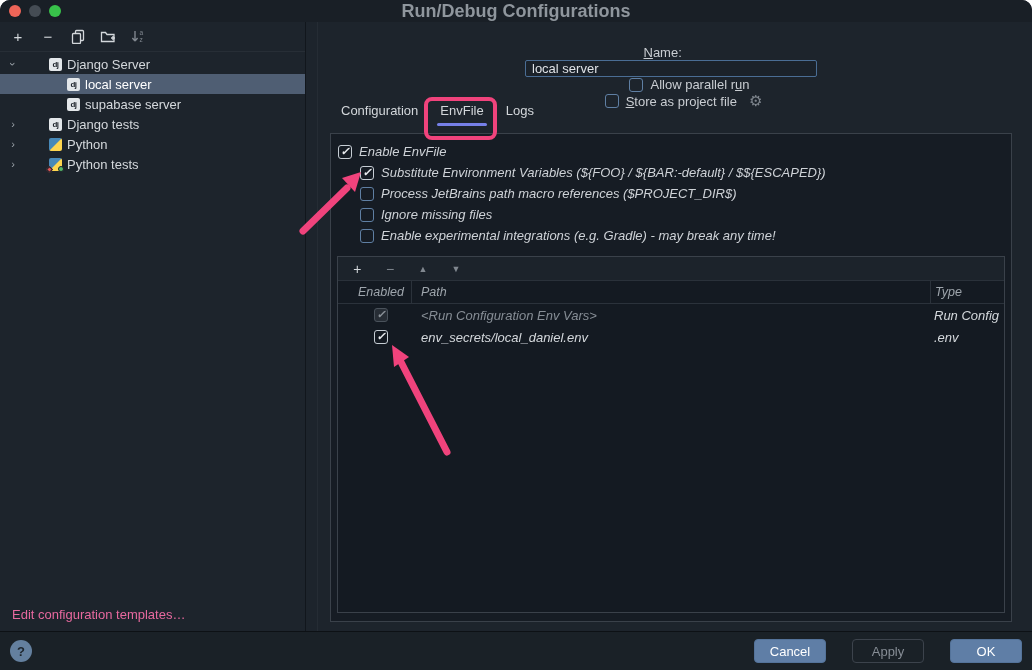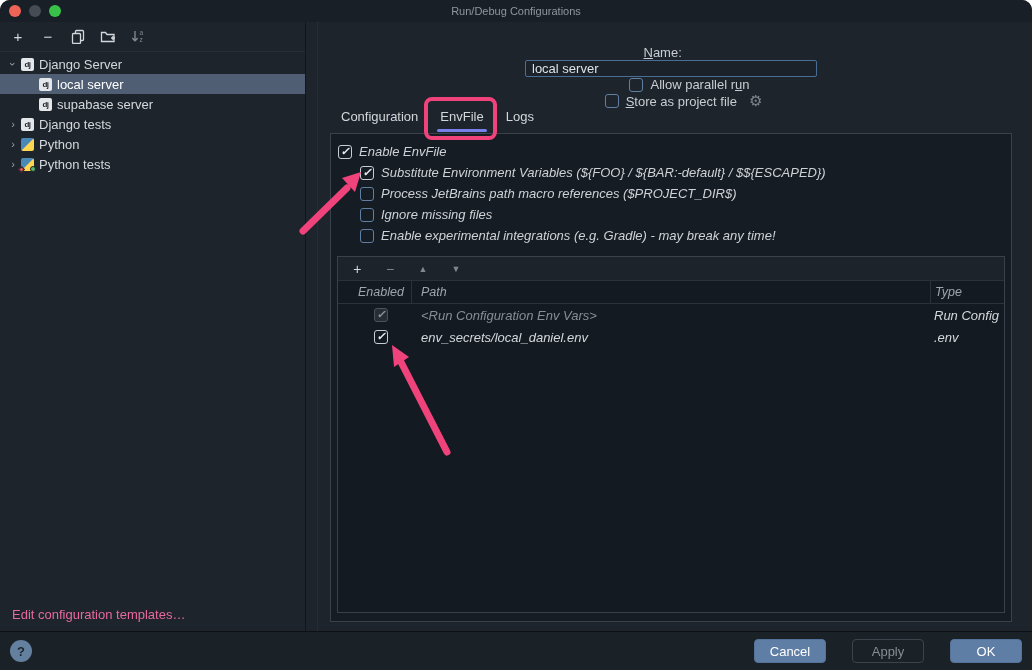--- a/index.html
+++ b/index.html
@@ -10,41 +10,41 @@
     font-family:"Liberation Sans",sans-serif;font-size:13px;color:#d5d9dd;
   }
   
   .titlebar{position:absolute;top:0;left:0;right:0;height:22px;background:#191f26;
     display:flex;align-items:center;justify-content:center;}
   .lights{position:absolute;left:9px;top:5px;display:flex;gap:8px;}
   .light{width:12px;height:12px;border-radius:50%;}
   .light.red{background:#ee6558;}
   .light.gray{background:#454c54;}
   .light.green{background:#38c24a;}
-  .win-title{font-size:11px;font-weight:normal;color:#8f969d;}
+  .win-title{font-size:18px;font-weight:bold;color:#8f969d;}
   
   .sidebar{position:absolute;top:22px;left:0;width:306px;bottom:39px;background:#1d242c;
     border-right:1px solid #11161c;}
   .splitter{position:absolute;top:22px;bottom:39px;left:317px;width:1px;background:#252c34;}
   .sb-toolbar{height:30px;display:flex;align-items:center;padding-left:10px;gap:14px;
     border-bottom:1px solid #272e36;}
   .ticon{width:16px;height:16px;display:flex;align-items:center;justify-content:center;
     color:#d3d7db;font-size:15px;line-height:16px;cursor:default;}
   .ticon.dim{color:#80878f;}
   .ticon svg{display:block;}
   .tree{padding-top:2px;}
   .trow{height:20px;display:flex;align-items:center;}
   .trow.selected{background:#4f5e73;color:#ffffff;}
   .trow.bold .lbl{font-weight:normal;color:#d4d8dc;}
   .trow.selected .lbl{color:#ffffff;}
   .chev{width:16px;margin-left:5px;color:#9aa1a8;font-size:11px;text-align:center;flex:none;}
   .chev.expanded{transform:rotate(90deg);}
   .lvl1{padding-left:39px;}
   .appicon{width:13px;height:13px;border-radius:2px;margin-right:5px;flex:none;position:relative;
-    display:flex;align-items:center;justify-content:center;}
+    display:flex;align-items:center;justify-content:center;margin-left:28px;}
   .appicon.dj{background:#e3e7ea;color:#1f252c;font-size:8px;font-weight:bold;letter-spacing:-0.5px;}
   .appicon.py{background:linear-gradient(135deg,#4889b8 49%,#ffd64f 51%);}
   .appicon .dot-g{position:absolute;right:-2px;bottom:-1px;width:6px;height:6px;border-radius:50%;
     background:#56b96a;border:1px solid #1d242c;}
   .appicon .dot-r{position:absolute;left:-2px;bottom:-1px;width:5px;height:5px;
     background:#e05555;border:1px solid #1d242c;transform:rotate(45deg);}
   .edit-link{position:absolute;left:12px;bottom:9px;color:#e8699f;cursor:pointer;}
   
   .main{position:absolute;left:330px;right:20px;top:22px;bottom:48px;}
   .name-row{position:absolute;top:23px;left:0;right:0;height:24px;display:flex;align-items:center;flex-direction:column;}
@@ -55,21 +55,21 @@
   .hdr-cb{display:flex;align-items:center;gap:7px;color:#c9cdd2;}
   .hdr-cb.allow{margin-left:37px;}
   .hdr-cb.store{margin-left:25px;}
   .gear{margin-left:5px;color:#7e858d;font-size:15px;}
   .cb{width:14px;height:14px;border:1px solid #5f7fa3;border-radius:3px;flex:none;
     display:flex;align-items:center;justify-content:center;font-size:11px;color:#e9ecef;cursor:default;}
   .cb.checked{border-color:#c6cdd4;}
   .cb.checked::after{content:"✓";font-weight:bold;margin-top:-1px;}
   .cb.disabled{border-color:#4a525b;background:#272d35;color:#8b9299;}
   
-  .tabs{position:absolute;top:78px;left:0;height:33px;display:flex;}
+  .tabs{position:absolute;top:72px;left:0;height:33px;display:flex;}
   .tab{padding:0 11px;display:flex;align-items:center;position:relative;color:#d3d7db;cursor:pointer;}
   .tab.active::after{content:"";position:absolute;left:8px;right:8px;bottom:1px;height:3px;
     background:#7680e8;border-radius:2px;}
   
   .panel{position:absolute;top:111px;left:0;right:0;bottom:0;border:1px solid #3a414a;background:#161c24;font-style:italic;}
   .cbrow{height:21px;display:flex;align-items:center;padding-left:7px;gap:7px;color:#ced2d7;}
   .cbrow.first{margin-top:7px;}
   .cbrow.ind{padding-left:29px;}
   
   .tablebox{position:absolute;left:6px;right:6px;top:122px;bottom:8px;border:1px solid #3a414a;

